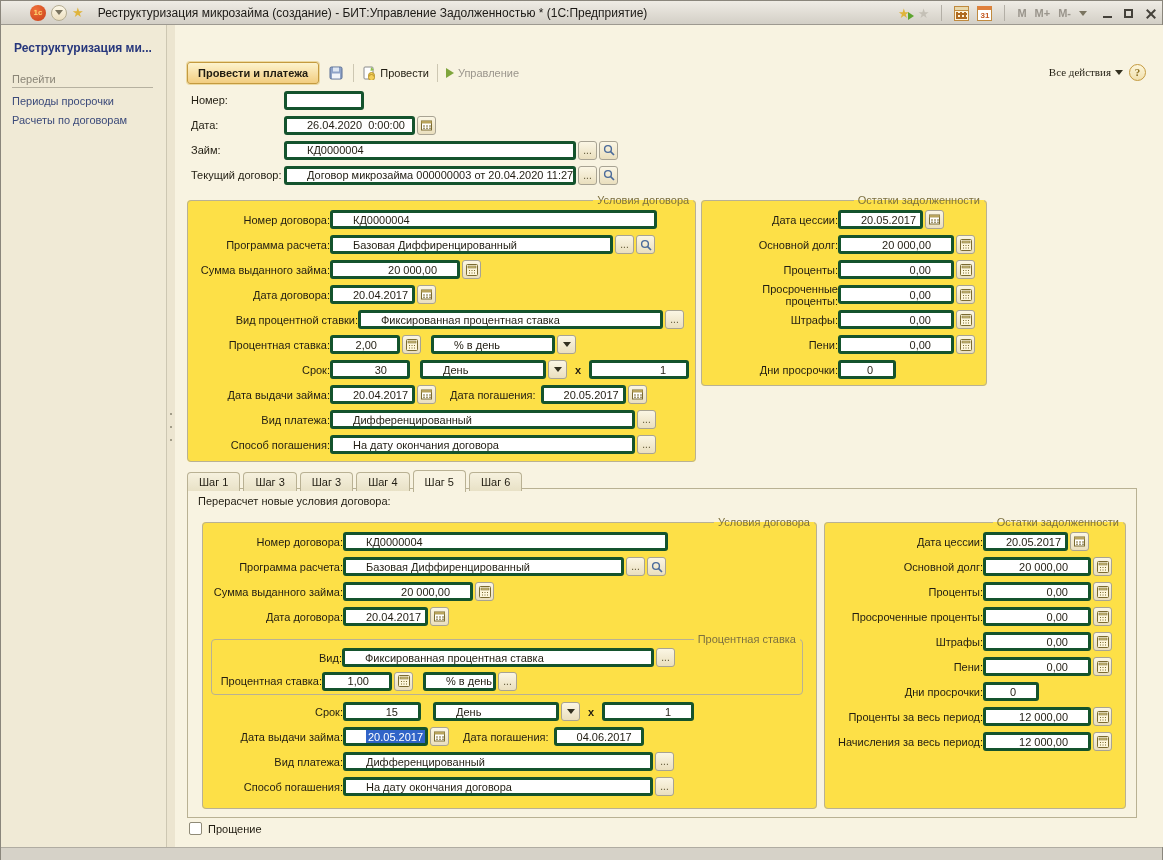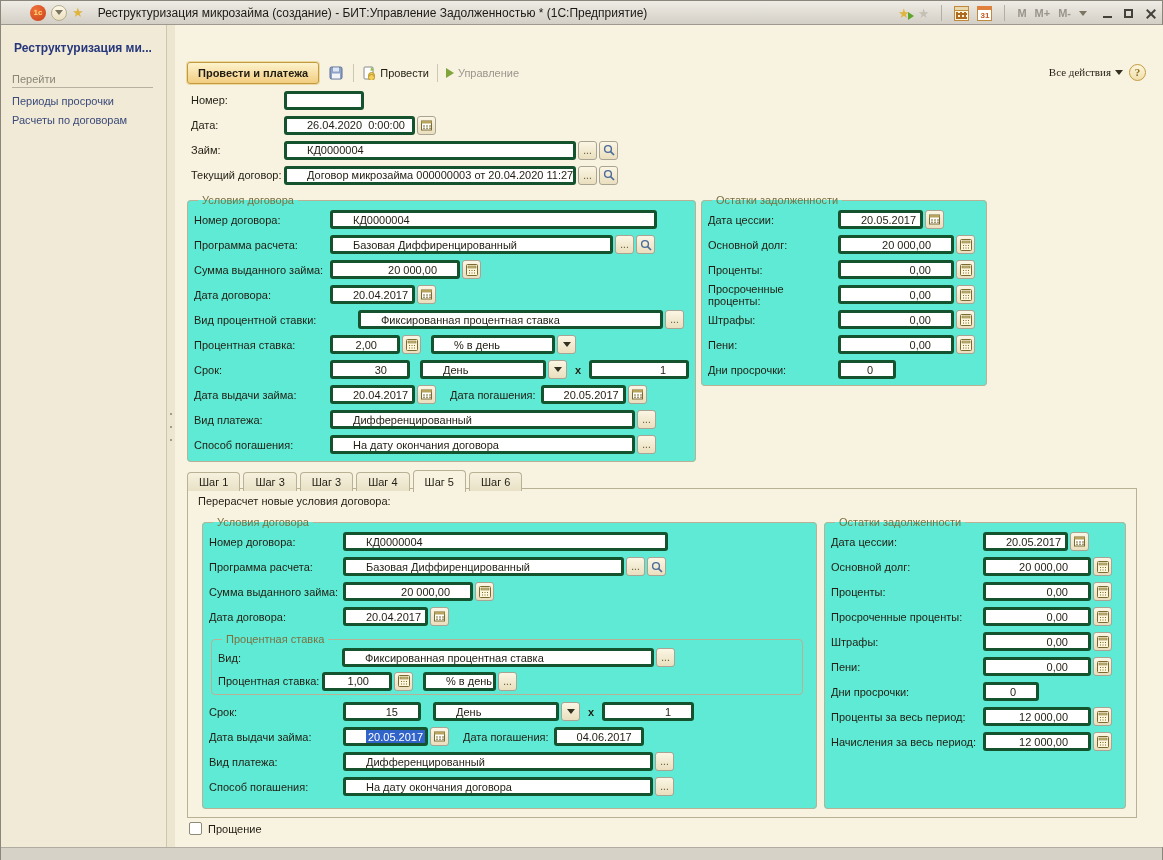--- a/index.html
+++ b/index.html
@@ -65,21 +65,21 @@
   
   .inp { height:19px; background:#fff; border:3px solid #14532d; border-radius:3px; padding:0 20px;
     display:flex; align-items:center; overflow:hidden; white-space:pre; font-size:11px; }
   .inp.right { justify-content:flex-end; }
   .sq { height:19px; min-width:19px; margin-left:2px; border:1px solid #a8a393; border-radius:3px;
     background:linear-gradient(#fbf6e4,#eadfbe); display:flex; align-items:center; justify-content:center;
     font-size:10px; color:#5f5636; cursor:pointer; flex:none; }
   .sel { background:#3164c8; color:#fff; padding:1px 2px; }
   .hdr-row { position:absolute; display:flex; align-items:center; height:22px; }
   .hdr-row .hl { width:93px; flex:none; }
-  fieldset { position:absolute; border:1px solid #b9b193; border-radius:4px; padding:1px 6px 2px 6px; background:#5eead4; }
+  fieldset { position:absolute; border:1px solid #b9b193; border-radius:4px; padding:1px 6px 2px 6px; background:#fde047;text-align:right; }
   legend { font-size:11px; color:#7c7040; padding:0 4px; margin-left:4px; }
   .row { display:flex; align-items:center; height:25px; }
   .row .lab { flex:none; }
   .mult { margin:0 8px; font-weight:bold; }
 
   
   .tabs { position:absolute; left:12px; top:444px; display:flex; gap:3px; align-items:flex-end; z-index:3; }
   .tab { height:19px; padding:0 11px; border:1px solid #b9b193; border-bottom:none; border-radius:4px 4px 0 0;
     background:linear-gradient(#f6f1de,#e8e1c6); display:flex; align-items:center; cursor:pointer; }
   .tab.active { height:22px; background:#f8f3e1; position:relative; top:1px; }

